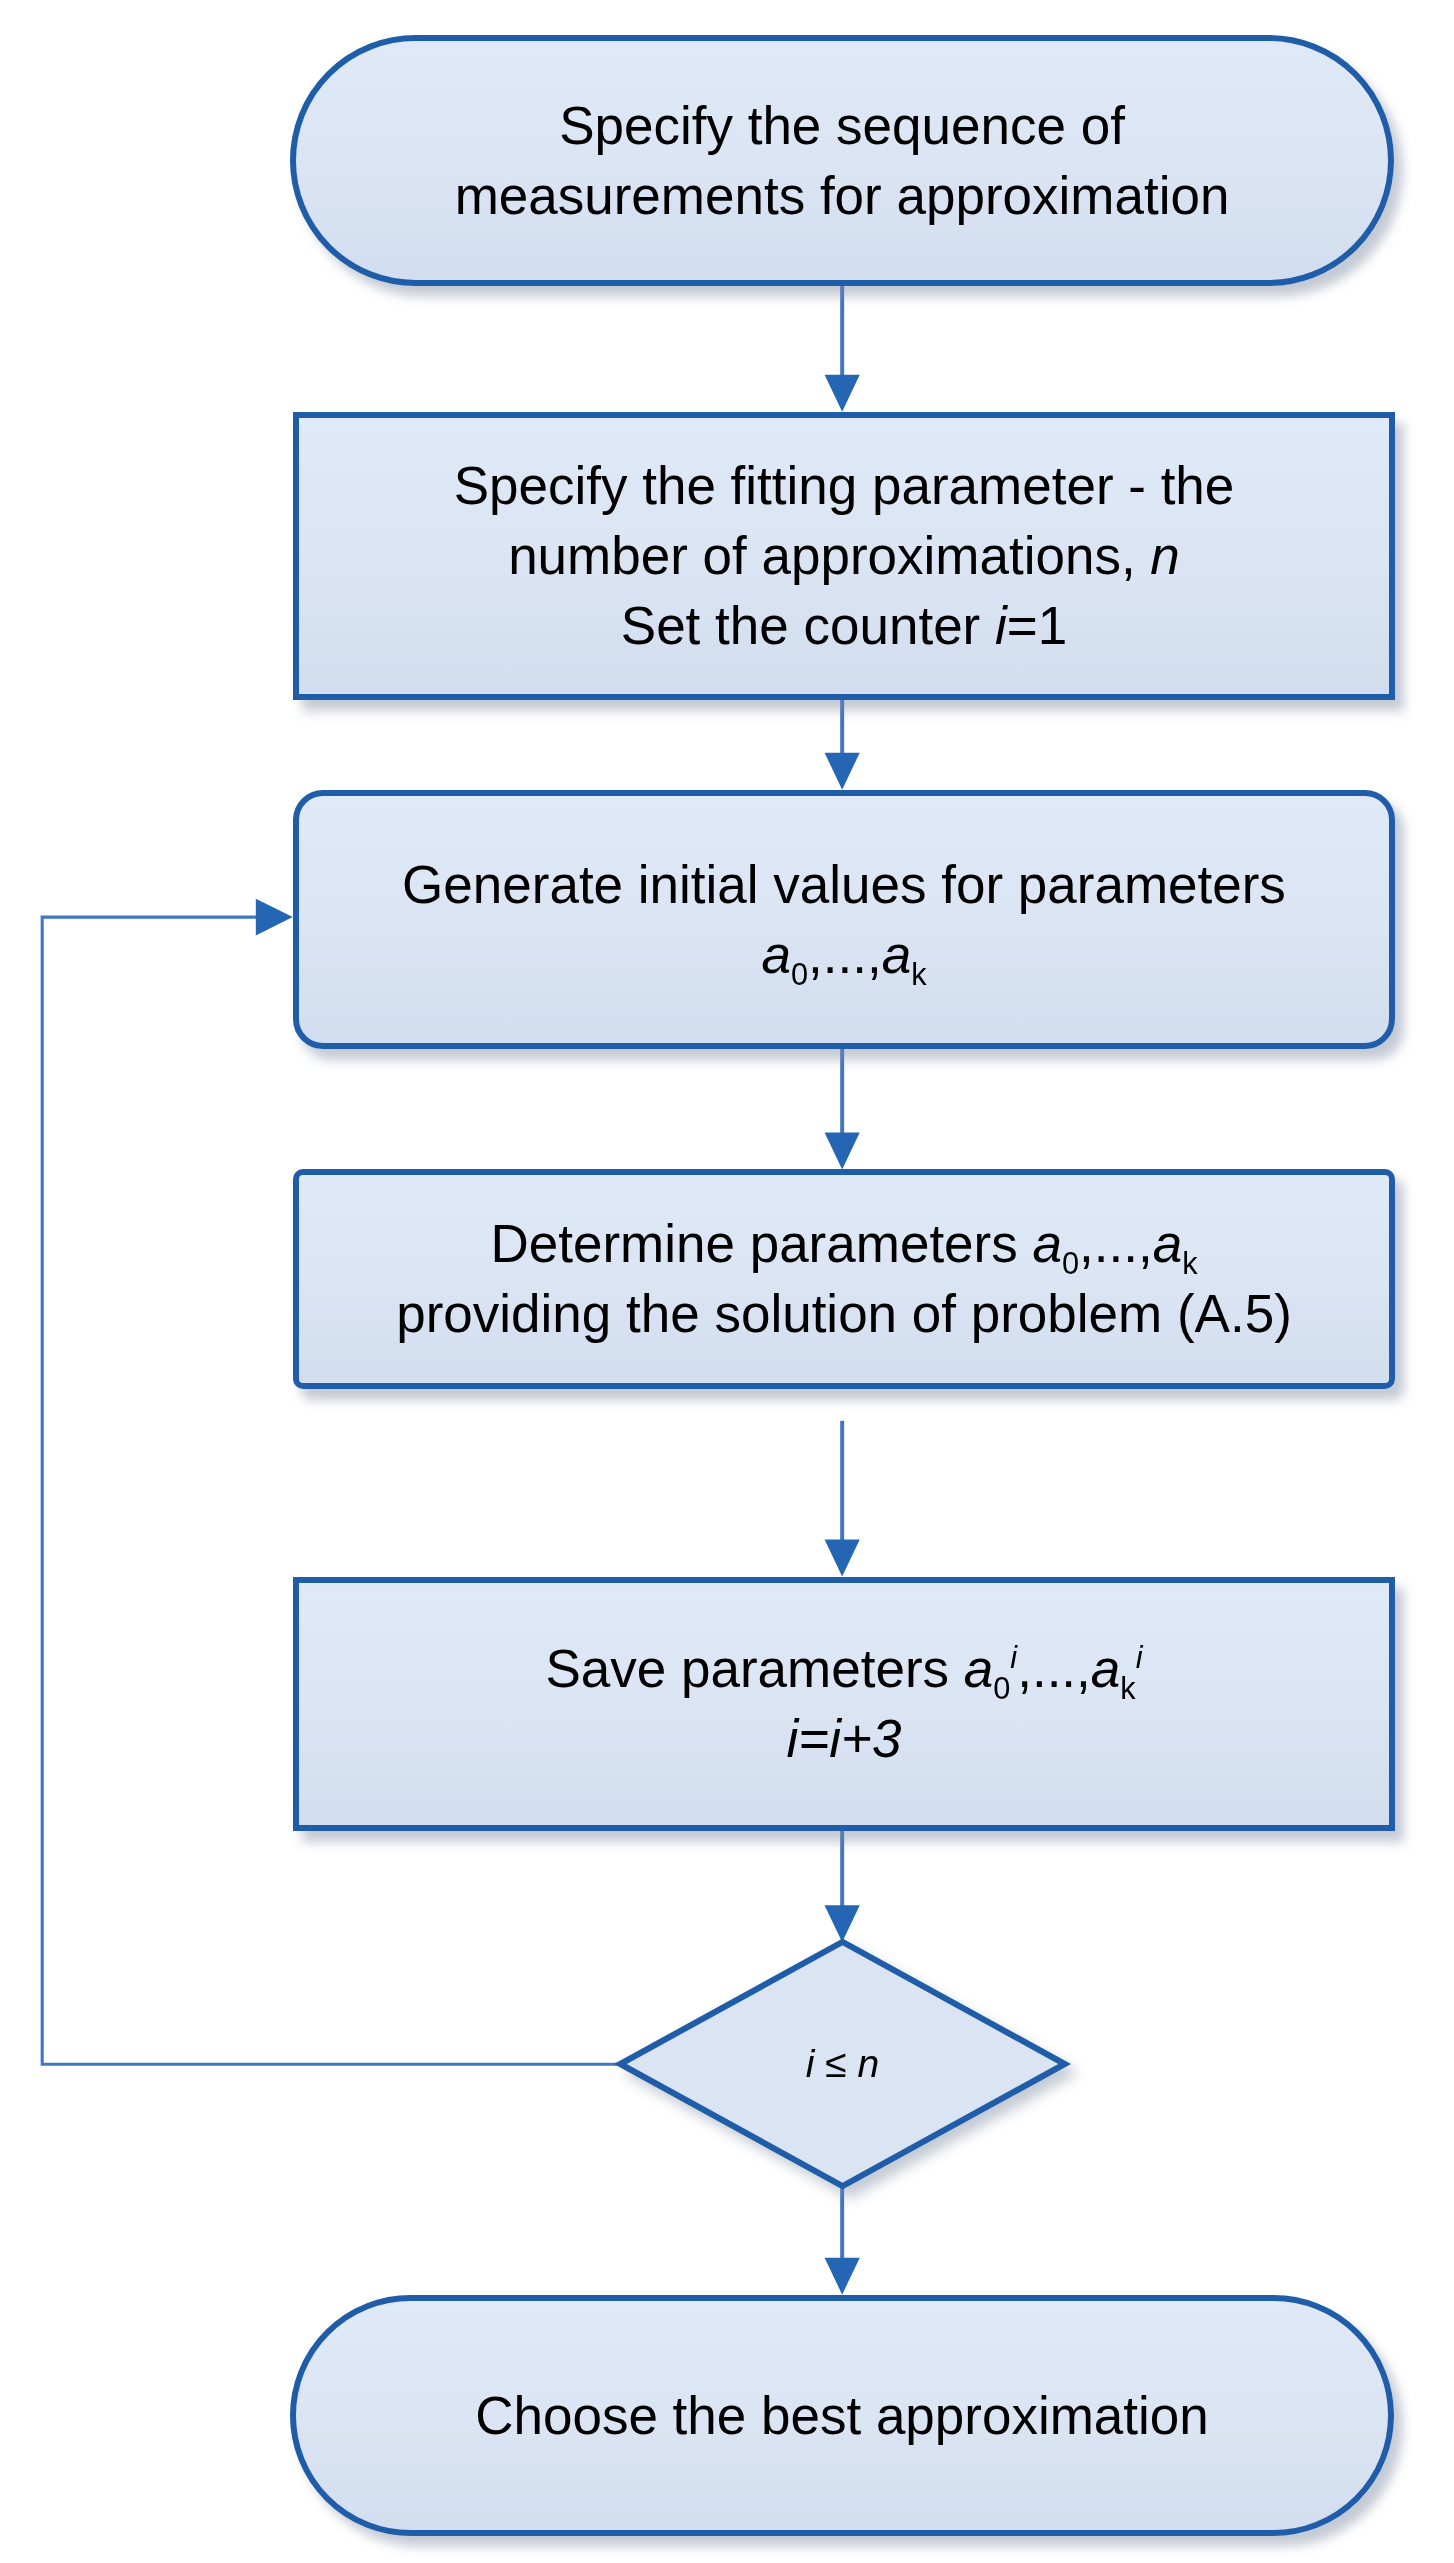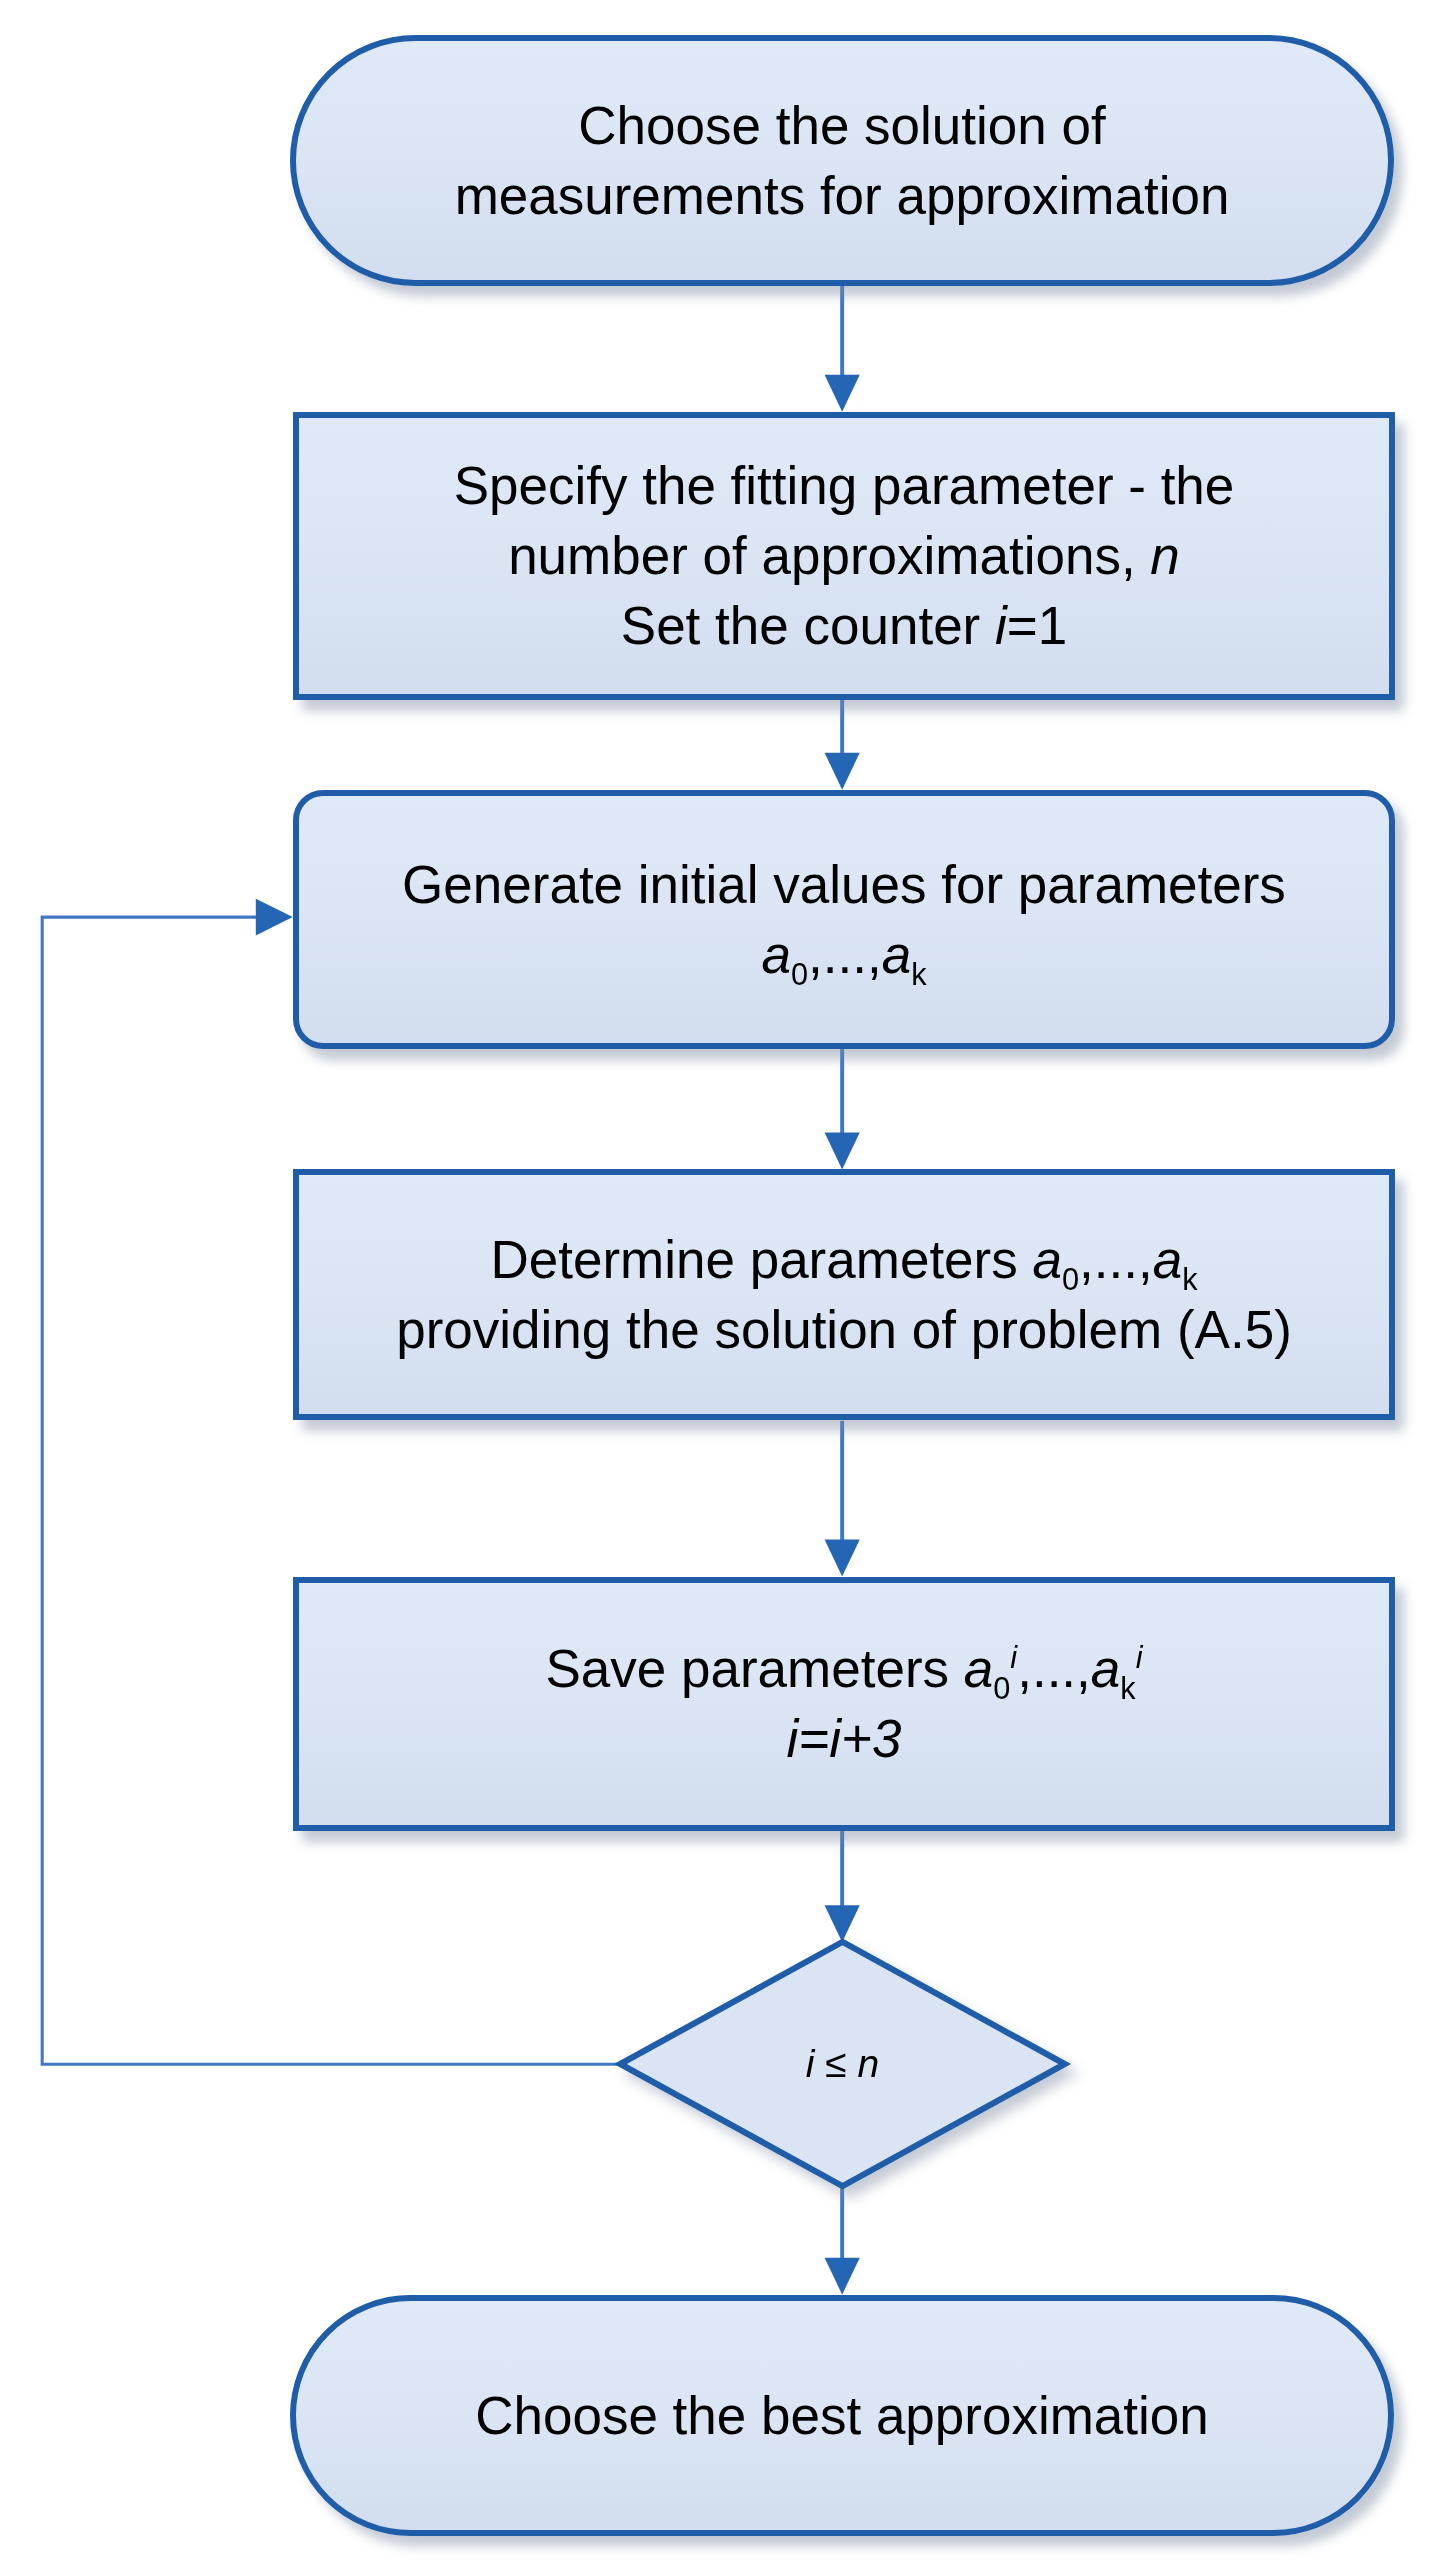--- a/index.html
+++ b/index.html
@@ -106,41 +106,41 @@
 
     <line class="conn-line" x1="958" y1="2489" x2="958" y2="2574"></line>
     <polygon class="conn-head" points="938,2568 978,2568 958,2610"></polygon>
 
     <polyline class="conn-line thin" points="705,2348 48,2348 48,1043 293,1043"></polyline>
     <polygon class="conn-head" points="291,1022 291,1064 333,1043"></polygon>
   </svg>
 
   <div class="node terminator" style="left:290px; top:35px; width:1104px; height:251px;">
     <div class="node-text">
-        <div class="tline"><span>Choose the solution of</span></div>
+        <div class="tline"><span>Specify the sequence of</span></div>
         <div class="tline"><span>measurements for approximation</span></div>
       </div>
   </div>
 
   <div class="node process" style="left:293px; top:412px; width:1102px; height:288px;">
     <div class="node-text">
         <div class="tline"><span>Specify the fitting parameter - the</span></div>
         <div class="tline"><span>number of approximations, </span><span class="it">n</span></div>
         <div class="tline"><span>Set the counter </span><span class="it">i</span><span>=1</span></div>
       </div>
   </div>
 
   <div class="node process" style="left:293px; top:790px; width:1102px; height:259px;border-radius:30px;">
     <div class="node-text">
         <div class="tline"><span>Generate initial values for parameters</span></div>
         <div class="tline"><span class="it">a</span><sub>0</sub><span>,...,</span><span class="it">a</span><sub>k</sub></div>
       </div>
   </div>
 
-  <div class="node process" style="left:293px; top:1169px; width:1102px; height:251px;">
+  <div class="node process" style="left:293px; top:1169px; width:1102px; height:220px;border-radius:10px;">
     <div class="node-text">
         <div class="tline"><span>Determine parameters </span><span class="it">a</span><sub>0</sub><span>,...,</span><span class="it">a</span><sub>k</sub></div>
         <div class="tline"><span>providing the solution of problem (A.5)</span></div>
       </div>
   </div>
 
   <div class="node process" style="left:293px; top:1577px; width:1102px; height:254px;">
     <div class="node-text">
         <div class="tline"><span>Save parameters </span><span class="it">a</span><sub>0</sub><sup class="it">i</sup><span>,...,</span><span class="it">a</span><sub>k</sub><sup class="it">i</sup></div>
         <div class="tline"><span class="it">i=i+3</span></div>

